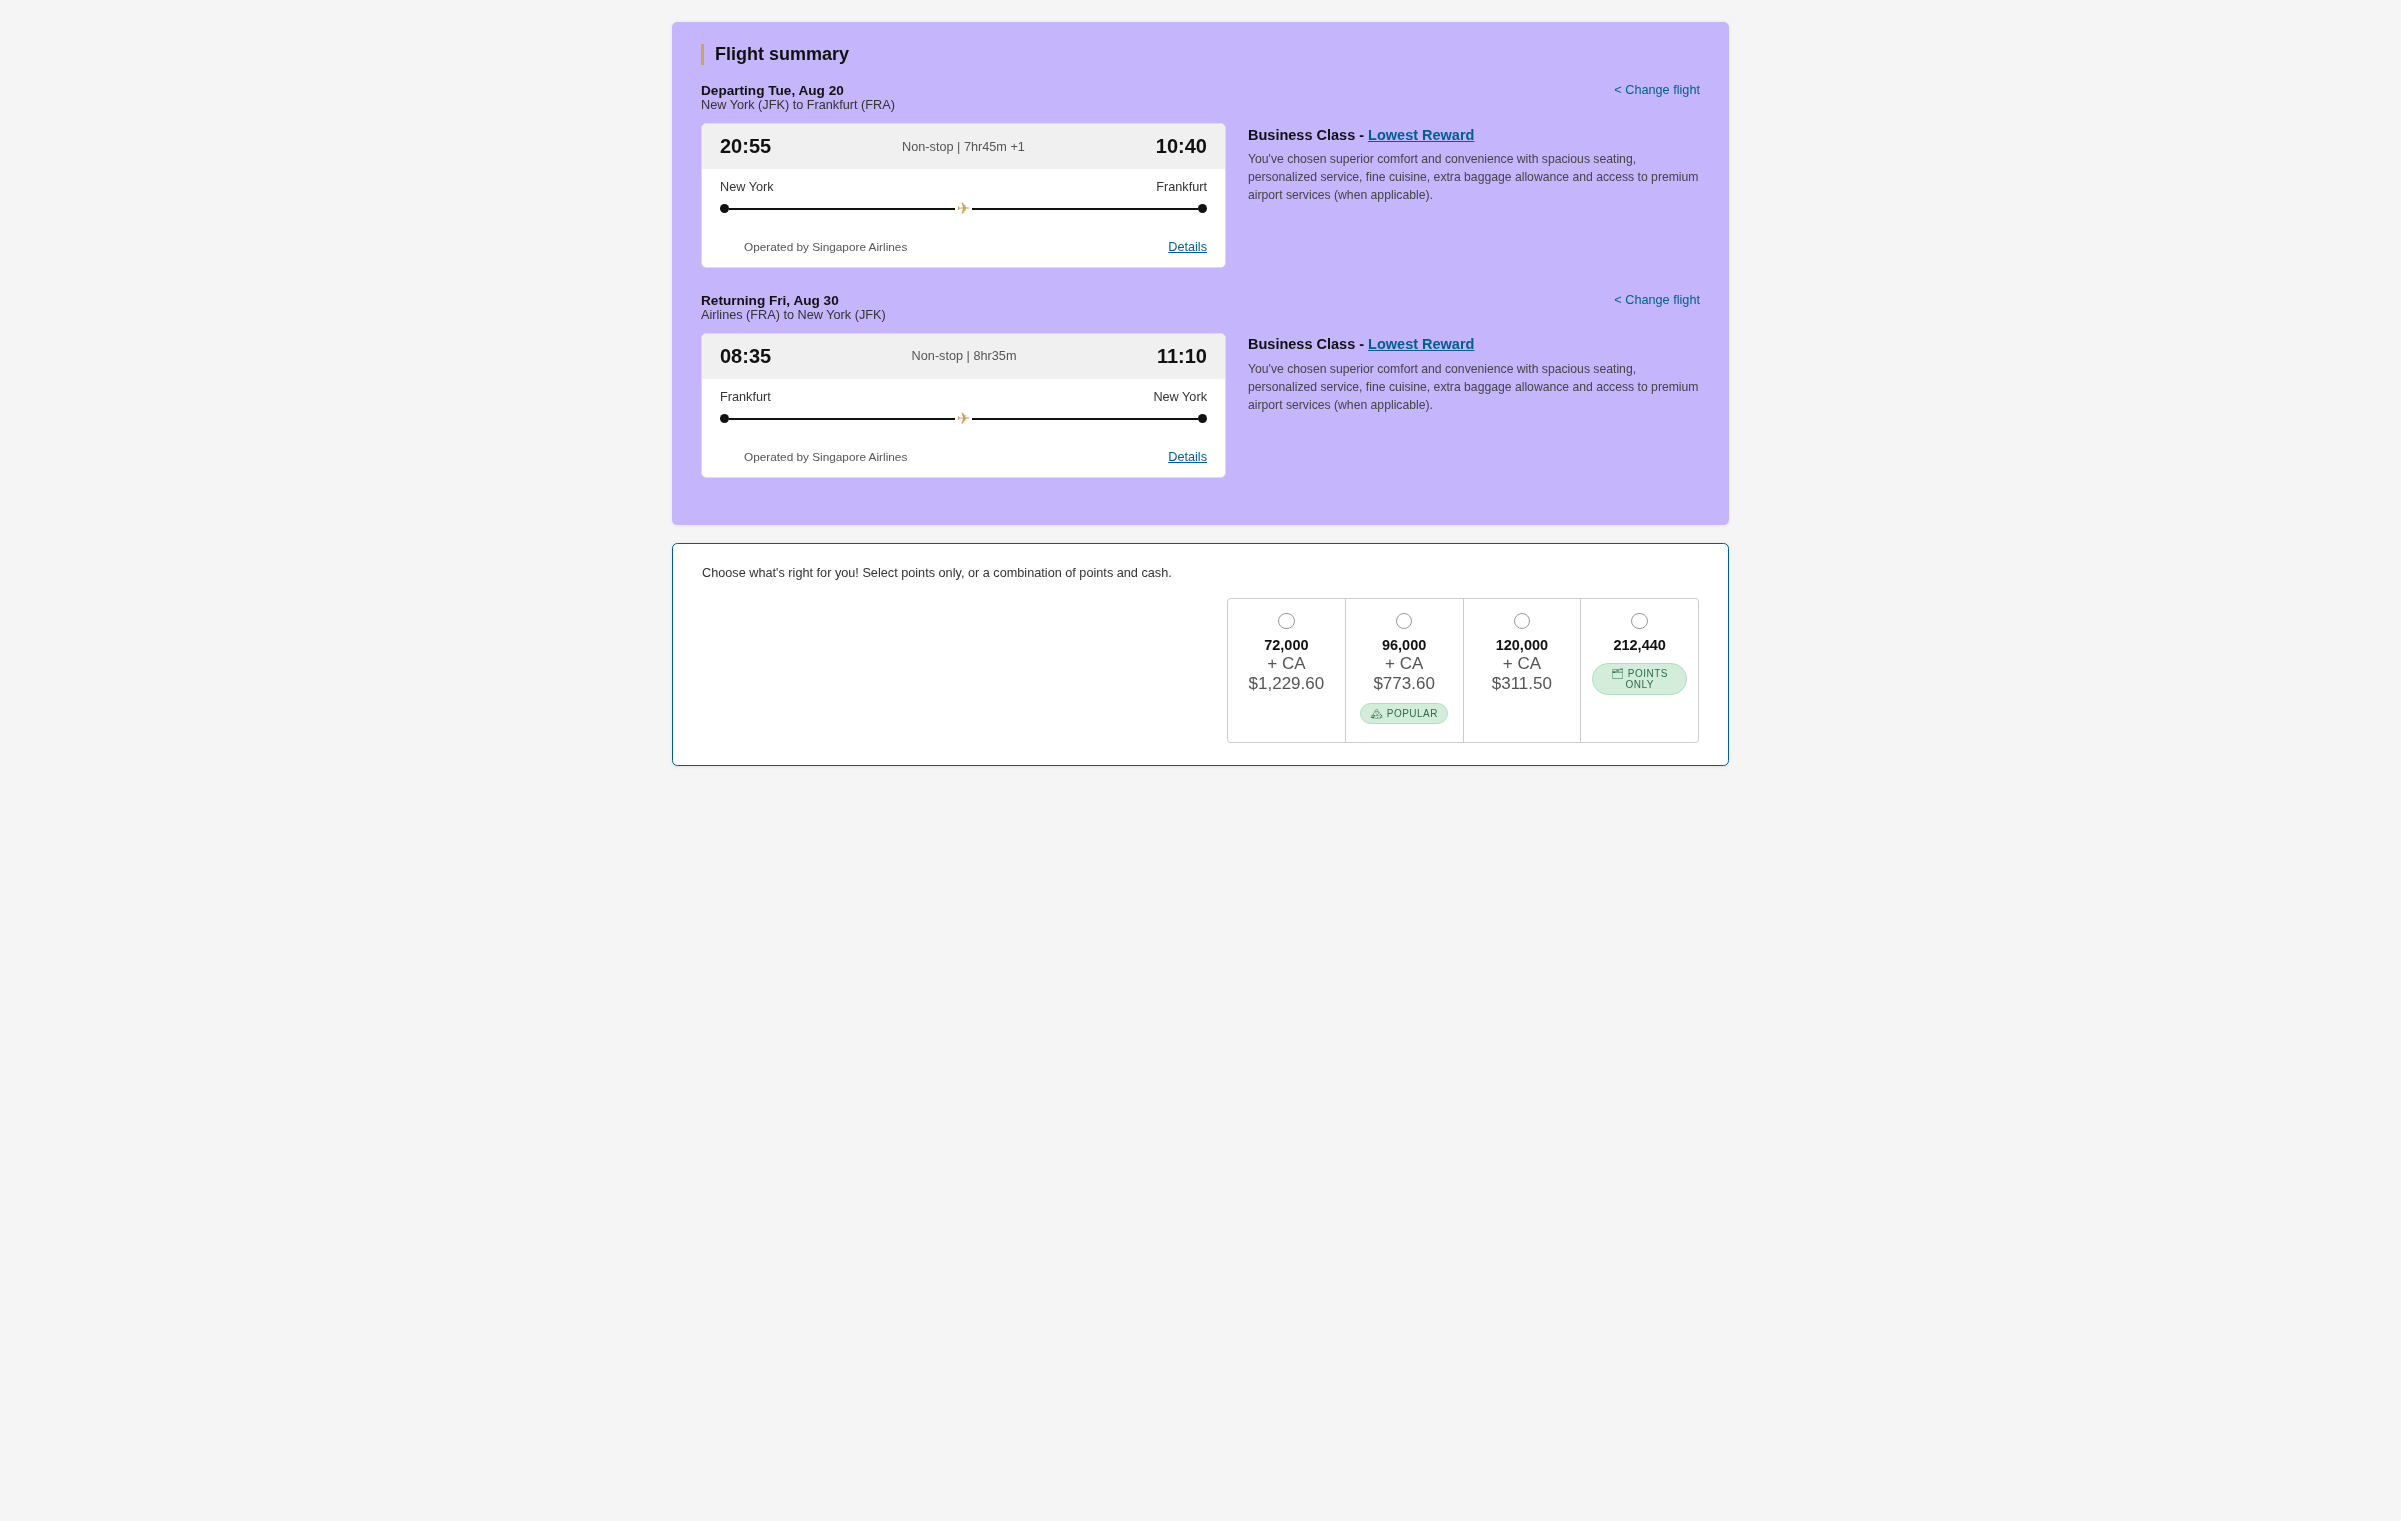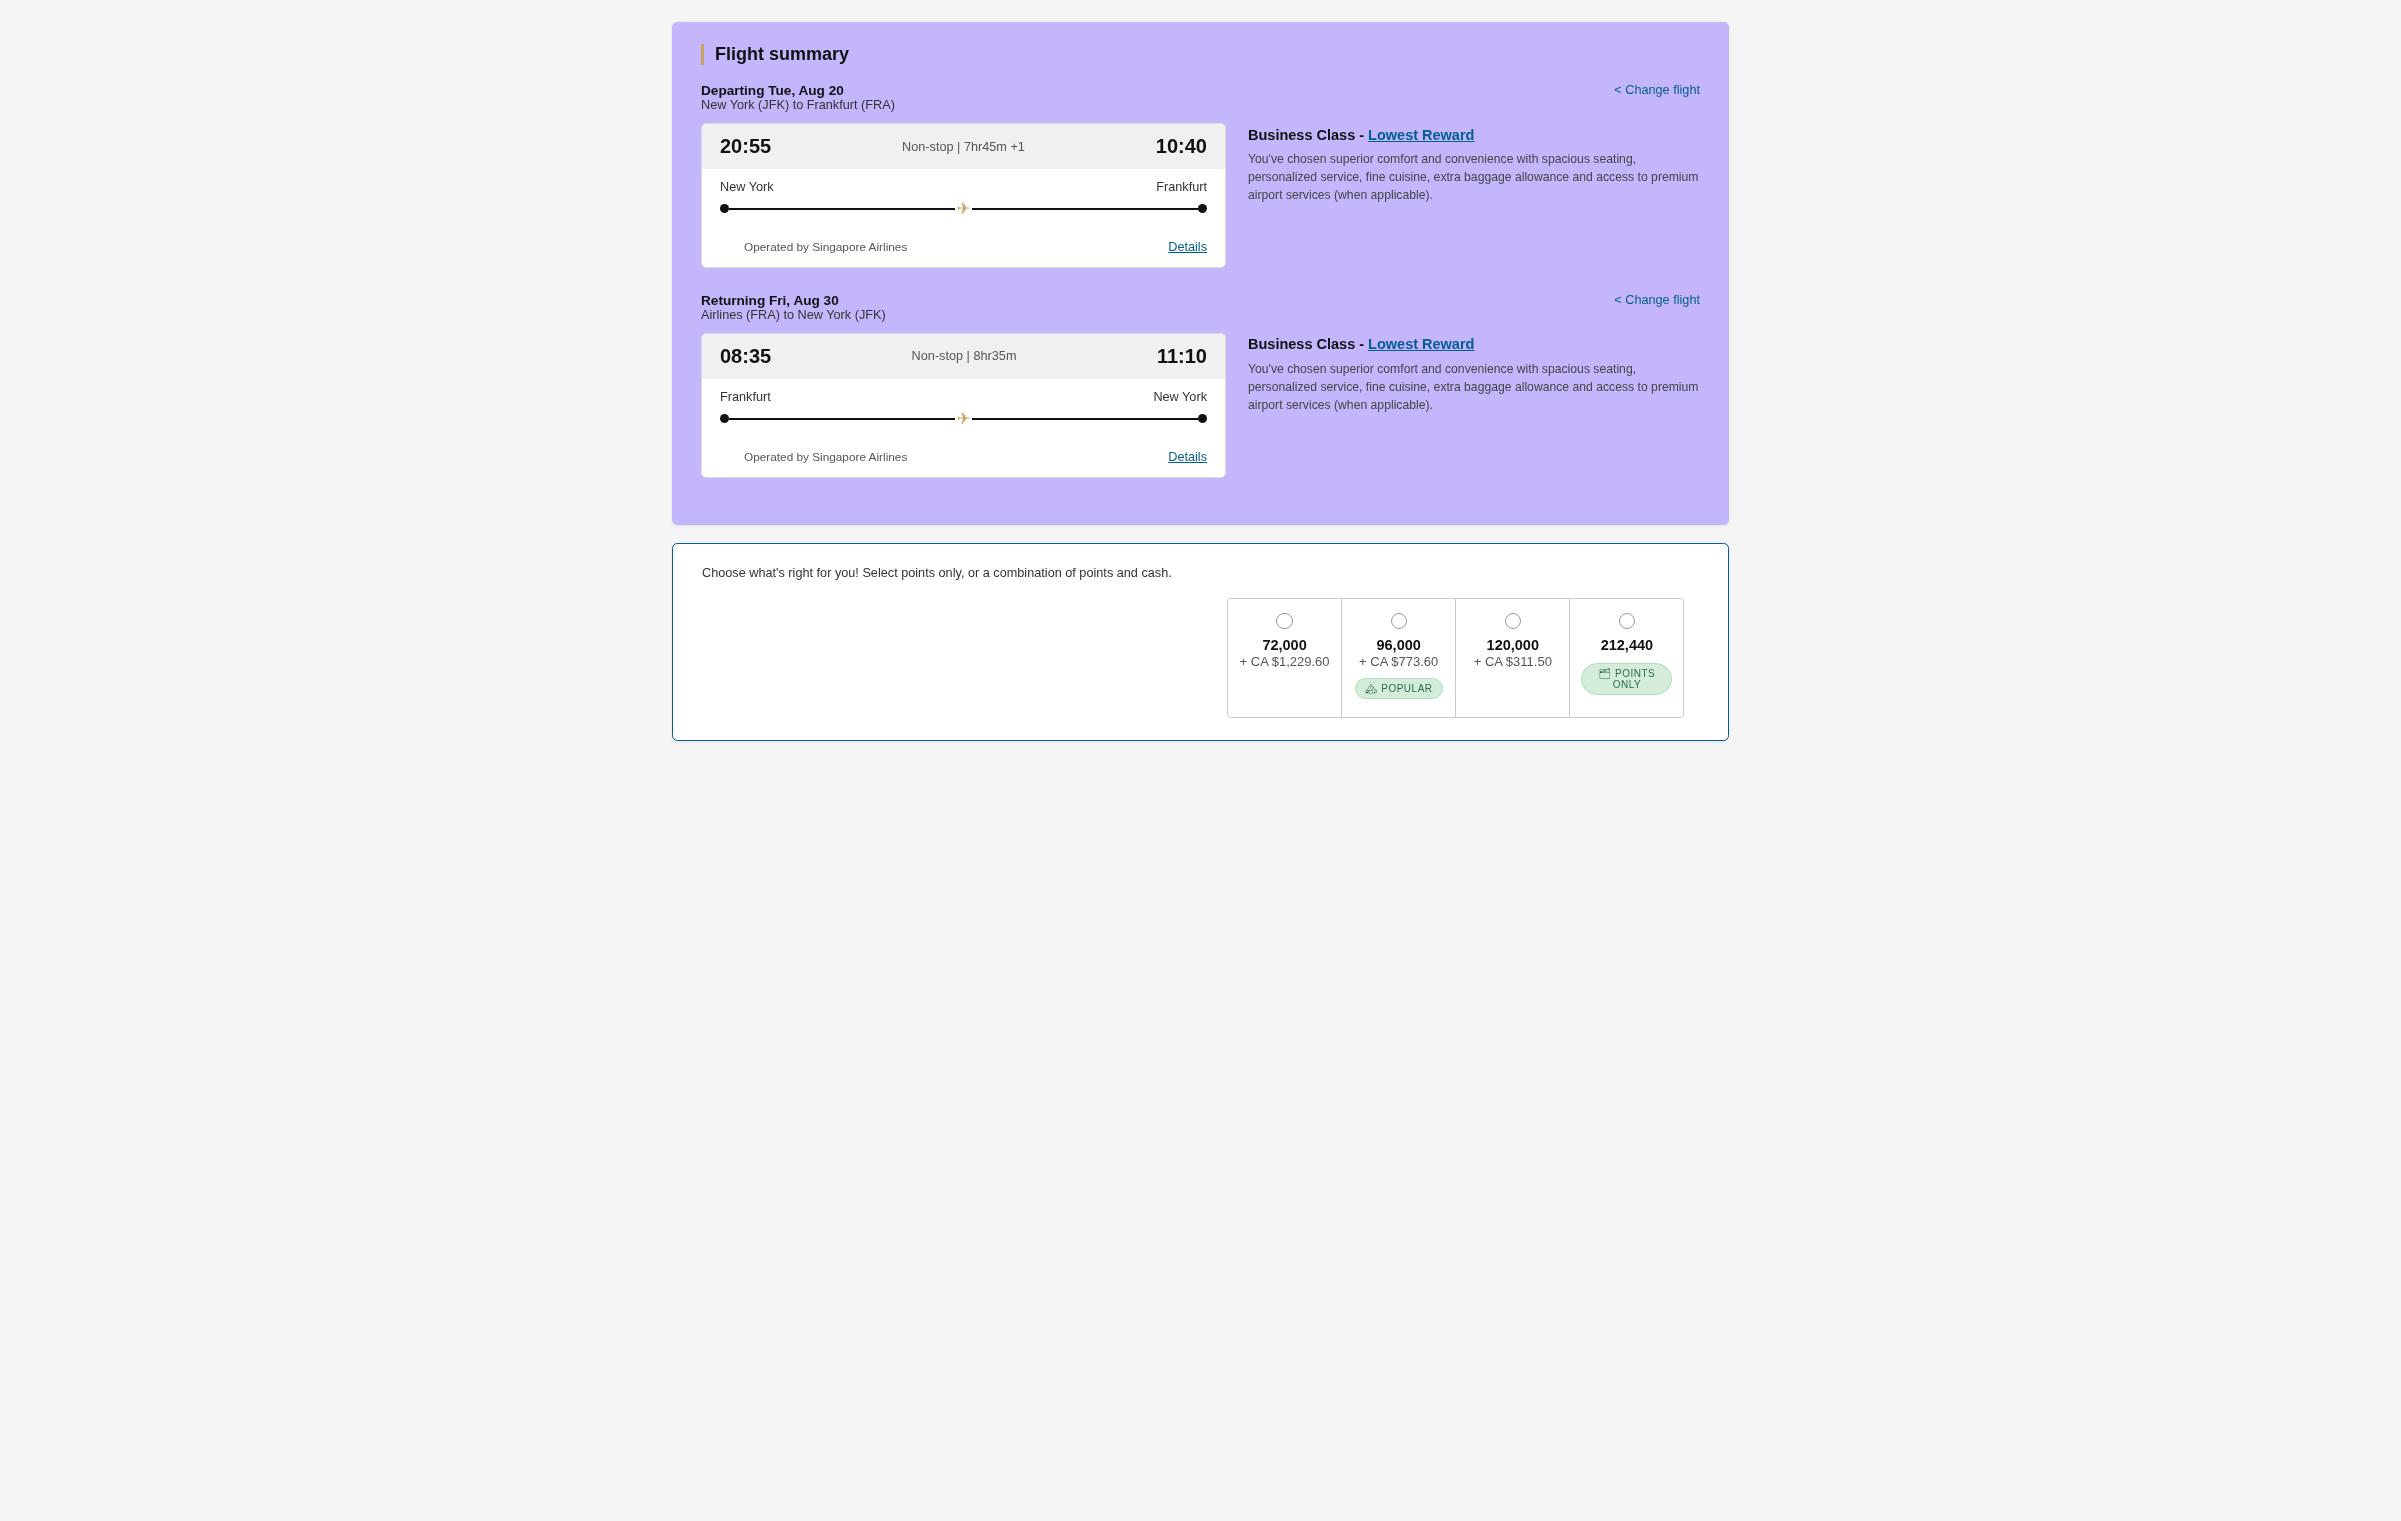--- a/index.html
+++ b/index.html
@@ -273,21 +273,21 @@
     }
 
     .points-amount {
       font-size: 14.5px;
       font-weight: 600;
       color: #111;
       margin-bottom: 1.8px;
     }
 
     .cash-amount {
-      font-size: 13px;
+      font-size: 17px;
       color: #555;
     }
 
     .badge {
       display: inline-flex;
       align-items: center;
       gap: 3.6px;
       padding: 3.6px 9px;
       border-radius: 18px;
       font-size: 10px;

